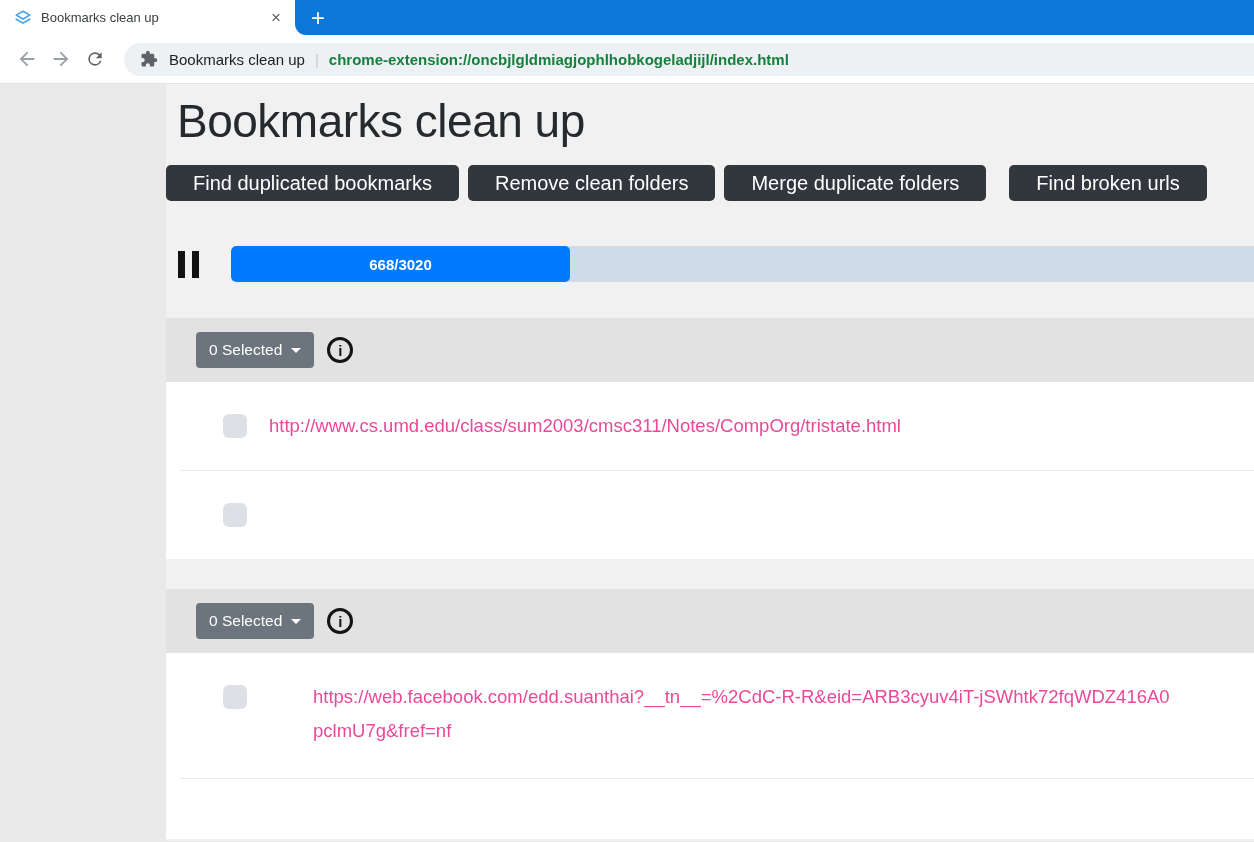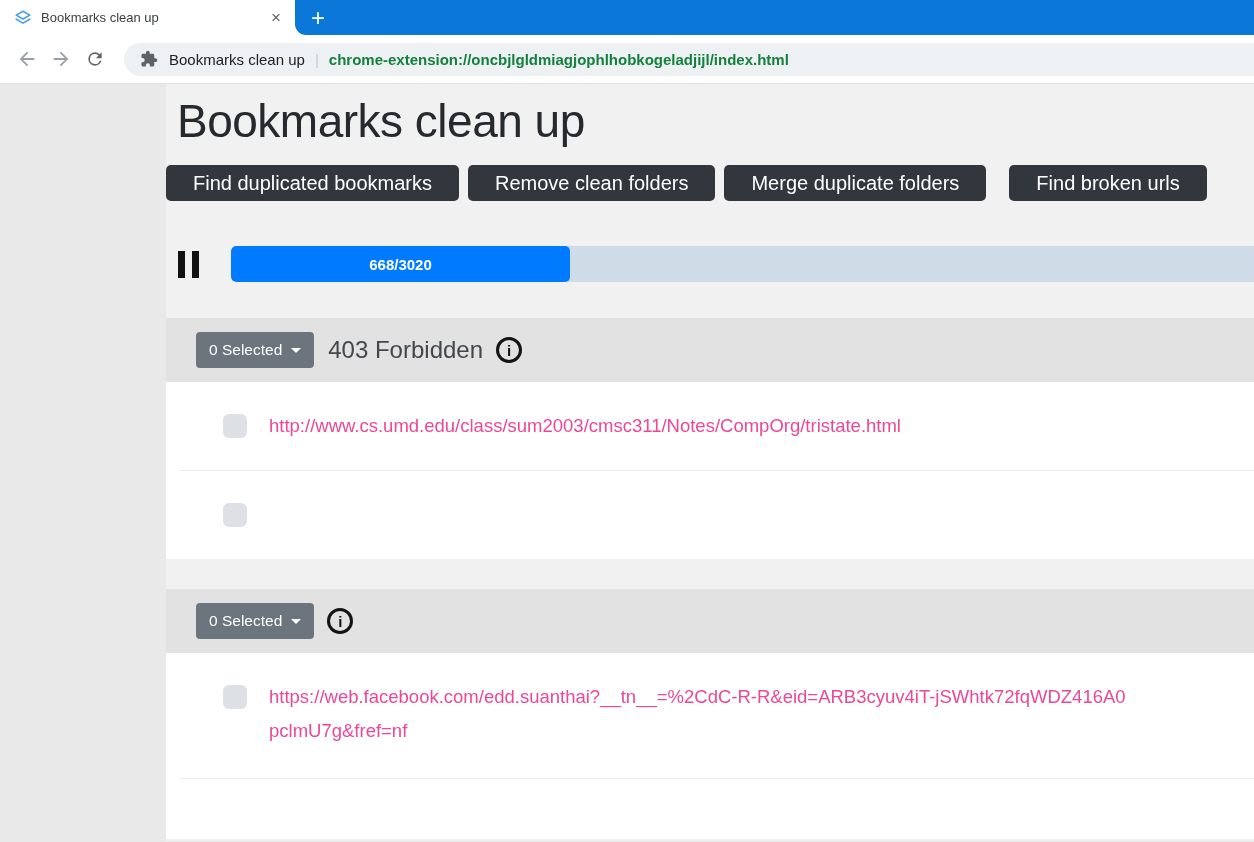--- a/index.html
+++ b/index.html
@@ -71,21 +71,21 @@
           width: 26px; height: 26px; border: 3px solid #141414; border-radius: 50%;
           margin-left: 13px; font-size: 15px; font-weight: bold; color: #141414;
           cursor: pointer; }
 
   .row { display: flex; align-items: center; padding: 32px 16px 32px 57px; }
   .row.multiline { align-items: flex-start; padding: 27px 16px 30px 57px; }
   .cb { flex: 0 0 auto; width: 24px; height: 24px; background: #dde0e5;
         border-radius: 6px; margin-right: 22px; cursor: pointer; }
   .row.multiline .cb { margin-top: 5px; }
   .link { color: #ec4899; font-size: 18.5px; text-decoration: none; cursor: pointer; }
-  .link div { line-height: 34px; white-space: nowrap; }
+  .link div { line-height: 34px; white-space: nowrap; margin-left: 44px; }
   .divider { border-top: 1px solid #eaeaea; margin-left: 14px; }
 </style>
 </head>
 <body>
 
 <div>
   <div class="tabstrip">
     <div class="newtab-area">
       <button class="newtab">+</button>
     </div>
@@ -153,21 +153,20 @@
         </div>
       </div>
     </div>
 
     <section class="card">
       <div class="card-head">
         <button class="sel-btn">
           <span>0 Selected</span>
           <i class="caret"></i>
         </button>
-        <span class="sec-title">403 Forbidden</span>
         <span class="info">i</span>
       </div>
       <div class="card-body">
         <div class="row">
           <span class="cb"></span>
           <a class="link">http://www.cs.umd.edu/class/sum2003/cmsc311/Notes/CompOrg/tristate.html</a>
         </div>
         <div class="divider"></div>
         <div class="row">
           <span class="cb"></span>

